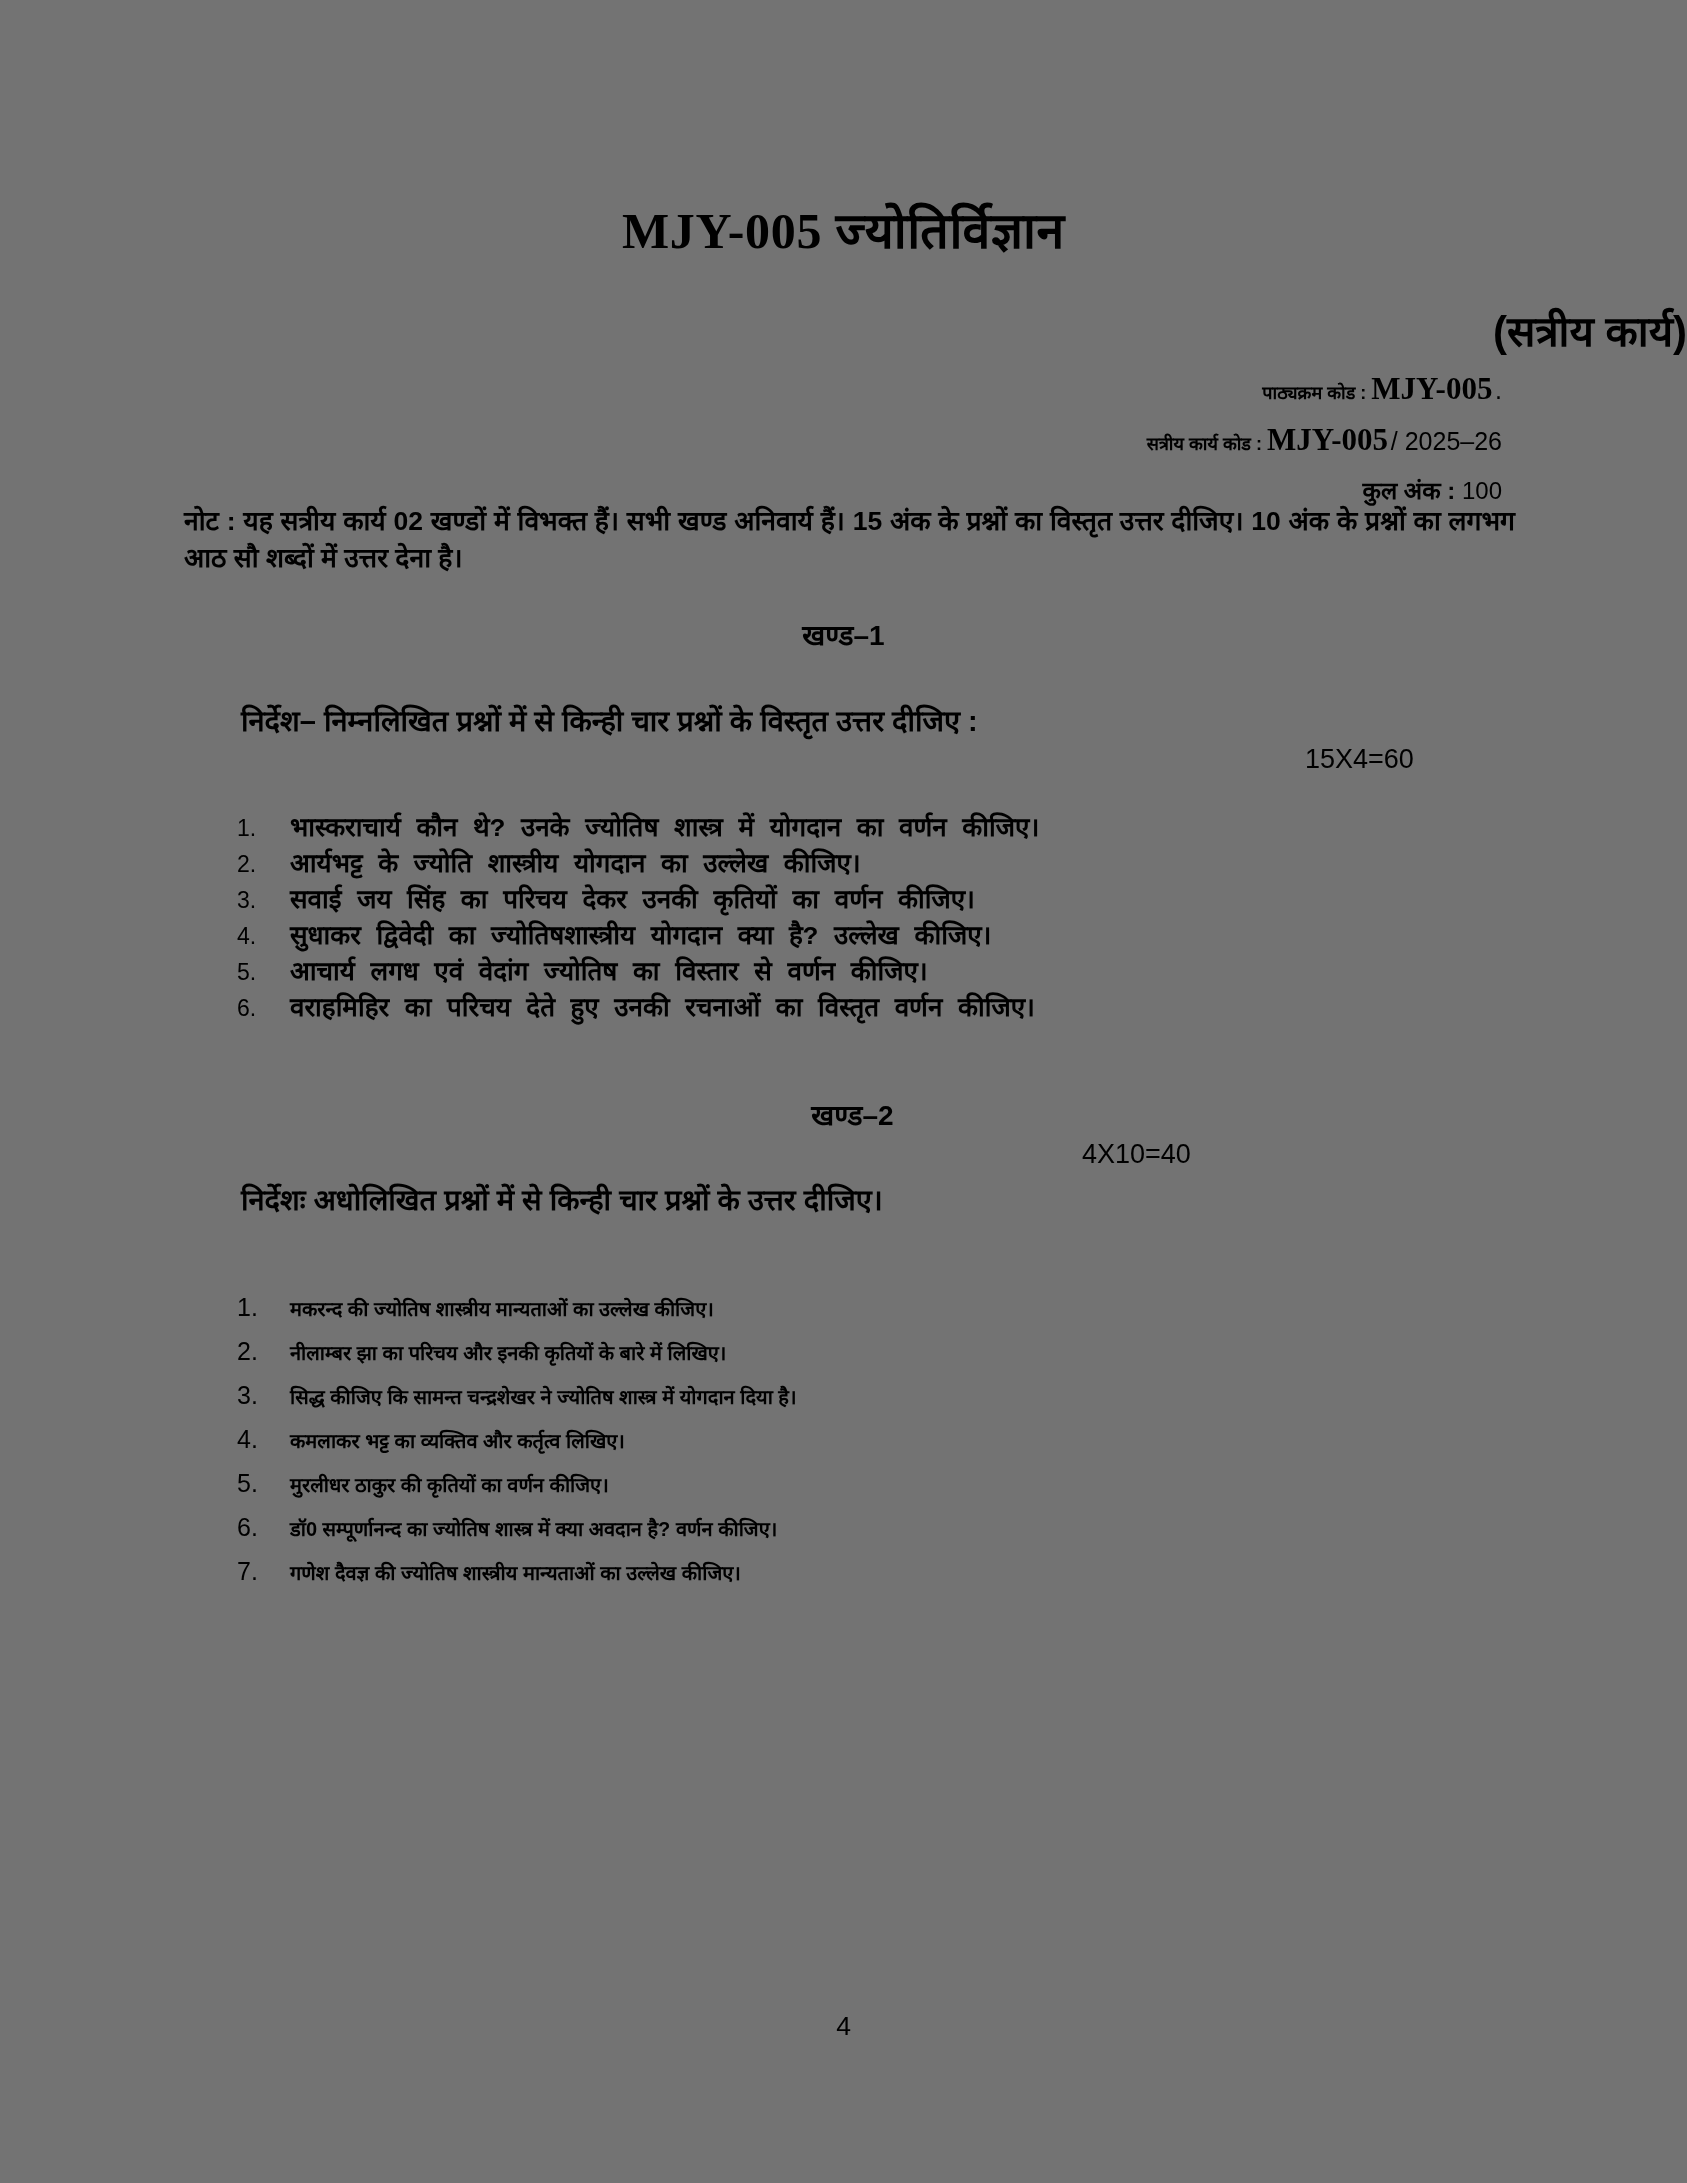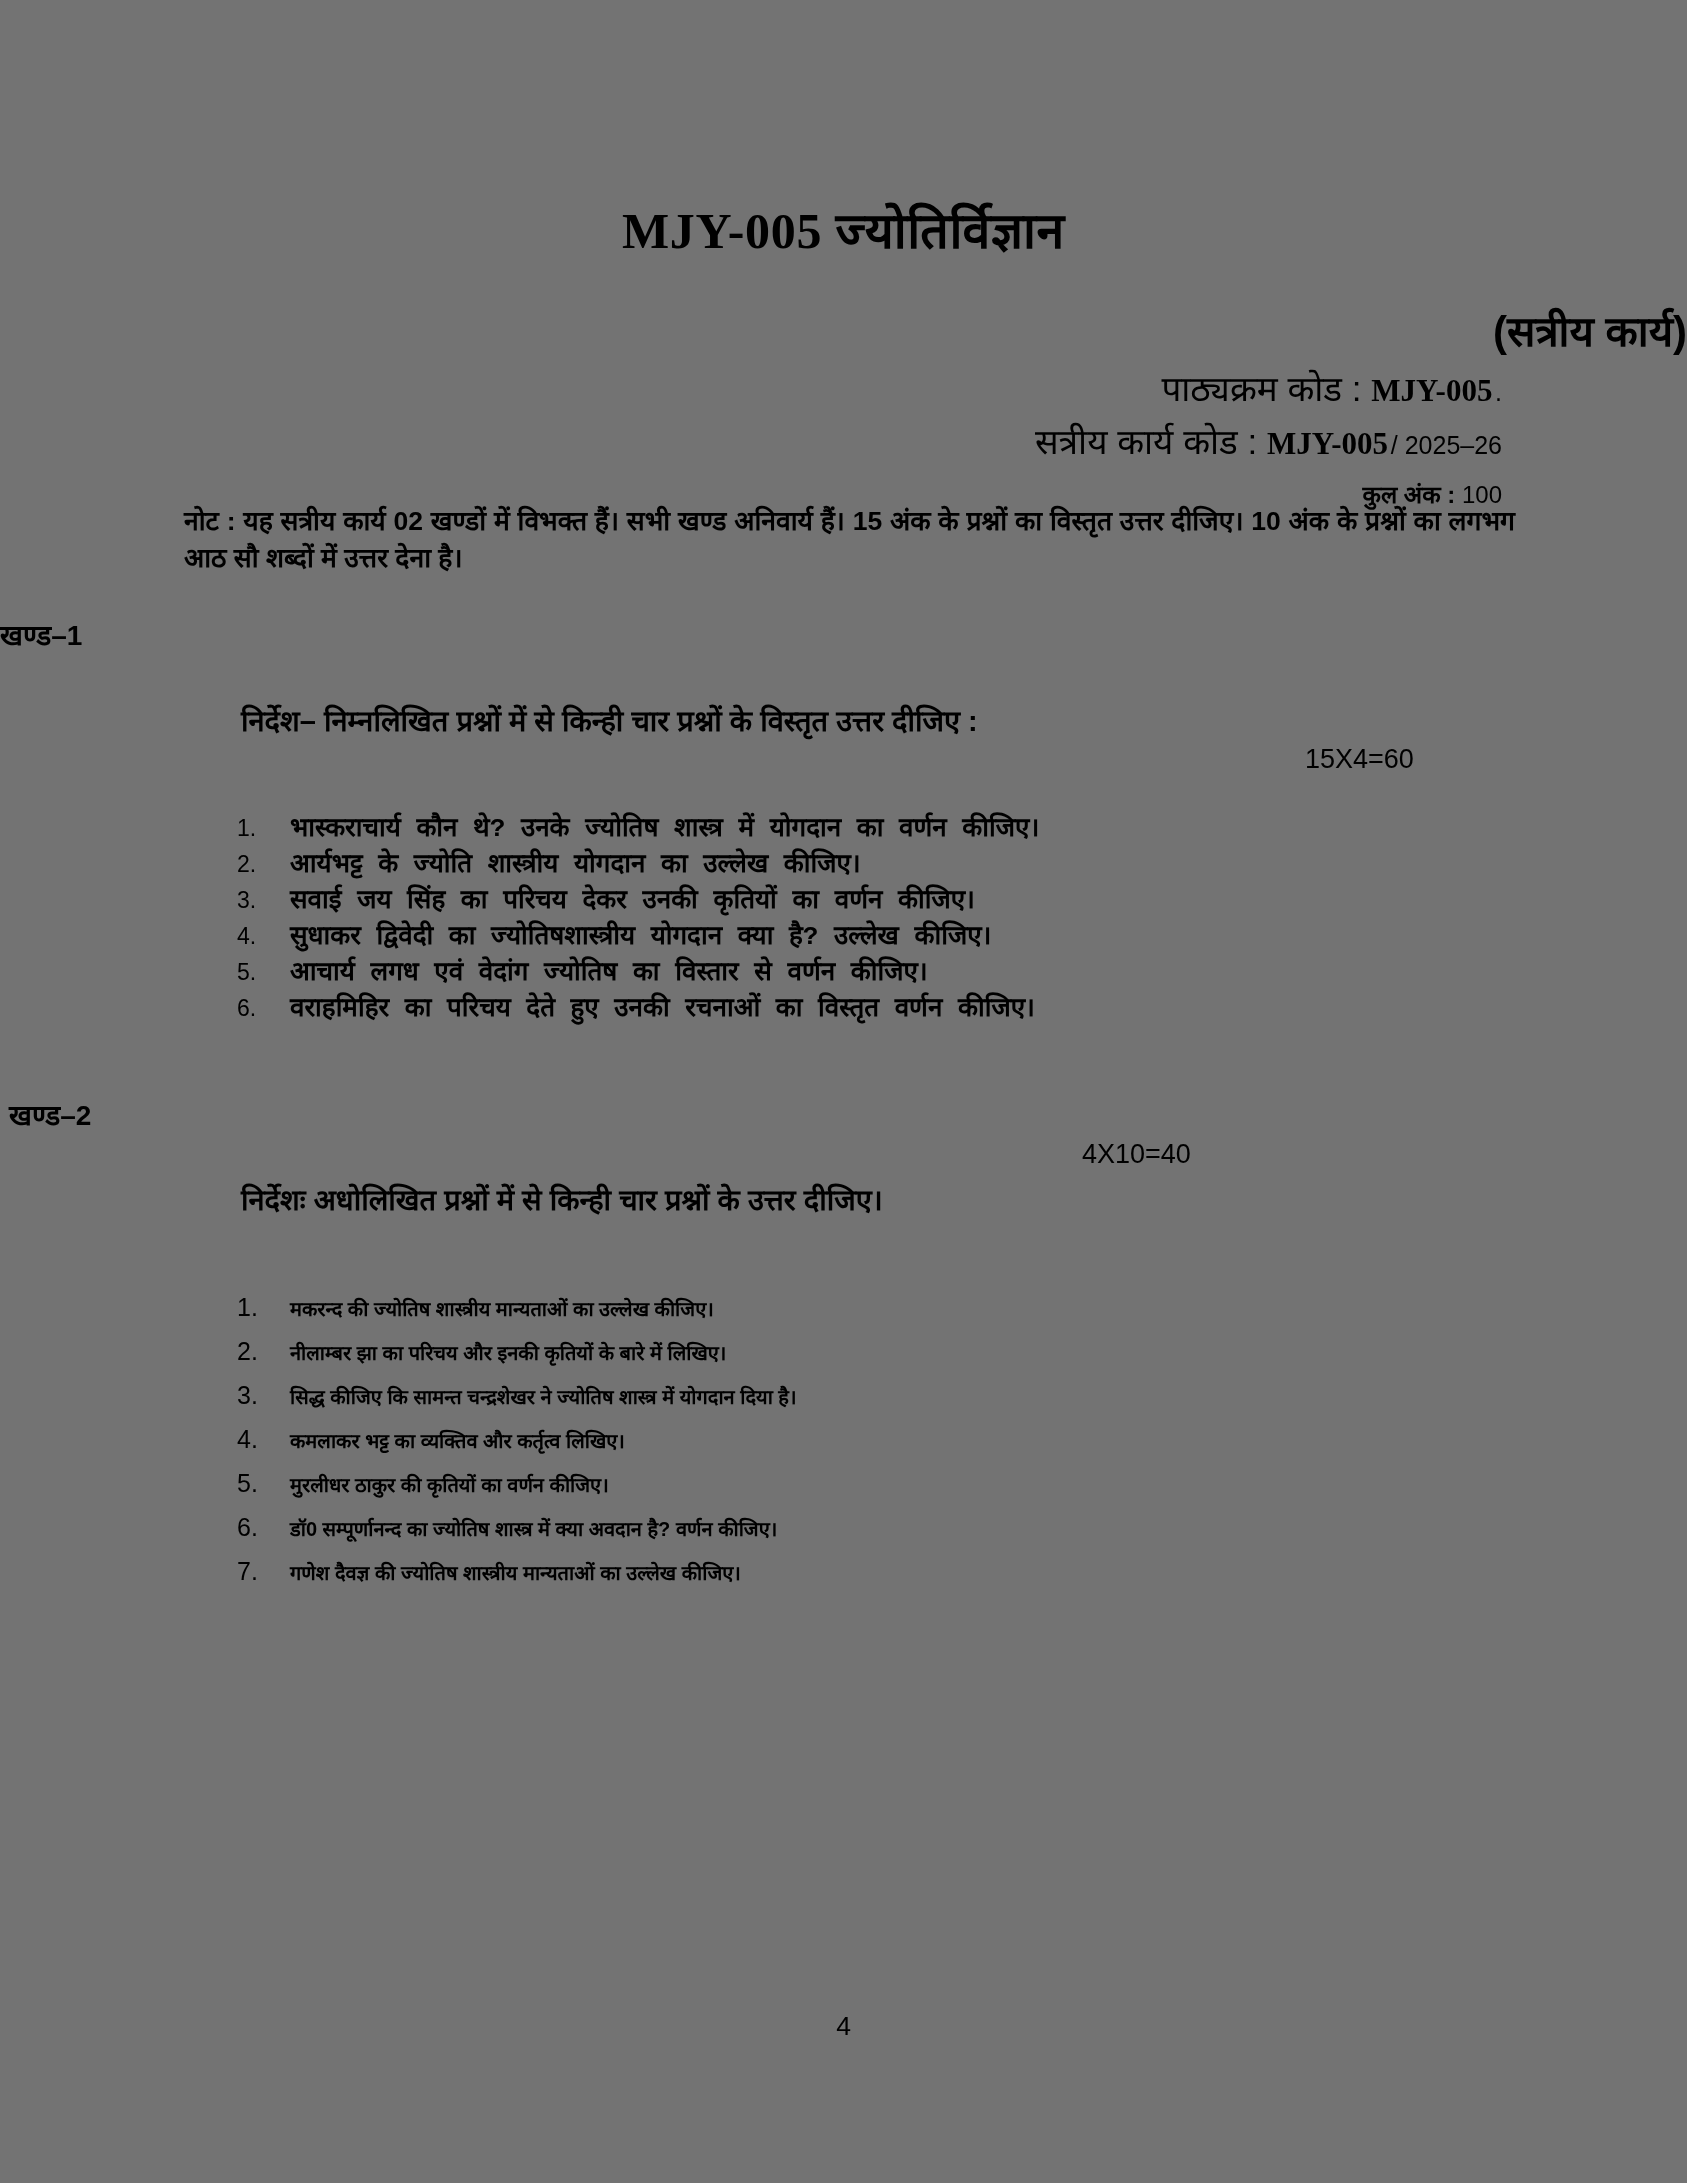--- a/index.html
+++ b/index.html
@@ -36,39 +36,40 @@
   }
 
   .meta-block {
     position: absolute;
     top: 367px; right: 185px;
     text-align: right;
     line-height: 44px;
     white-space: nowrap;
   }
   .meta-line { display: block; }
-  .meta-label { font-size: 35px; font-weight: 400; font-family: "Liberation Sans", sans-serif; margin-top: 16px; }
+  .meta-label { font-size: 18px; font-weight: 700; font-family: "Liberation Sans", sans-serif; margin-top: 16px; }
   .meta-value { font-size: 31px; font-family: "Liberation Serif", serif; font-weight: bold; }
   .meta-suffix { font-size: 25px; font-family: "Liberation Sans", sans-serif; font-weight: 500; }
   .meta-line-small { font-size: 24px; font-weight: 700; font-family: "Liberation Sans", sans-serif; }
   .meta-line-small .nums { font-weight: 500; }
 
   .note {
     position: absolute;
     top: 503px; left: 184px; width: 1331px;
     font-size: 26.5px;
     line-height: 37px;
     text-align: justify;
     font-family: "Liberation Sans", sans-serif;
     font-weight: 600;
   }
 
   .section-heading {
     position: absolute;
     left: 0; width: 1687px;
+    text-align: center;
     font-size: 28px;
     font-weight: 700;
     font-family: "Liberation Sans", sans-serif;
   }
   .sec1-heading { top: 615px; }
   .sec2-heading { top: 1095px; padding-left: 9px; }
 
   .instruction {
     position: absolute;
     left: 241px;

